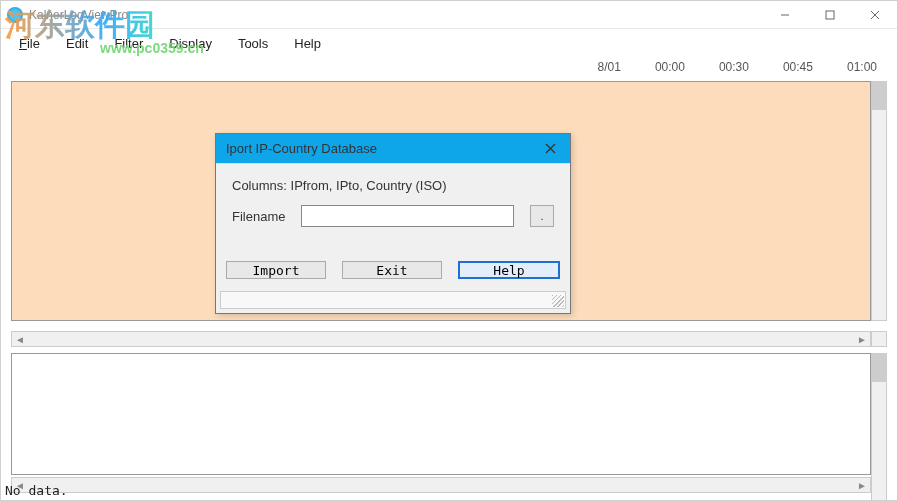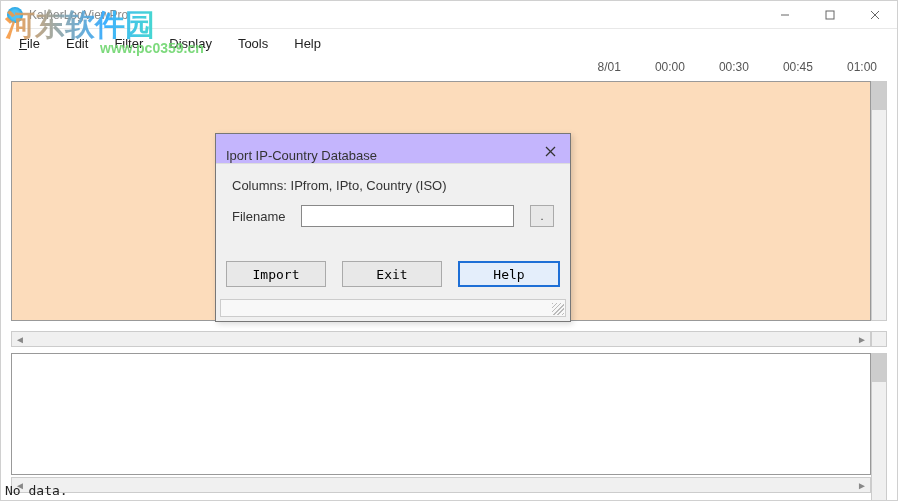--- a/index.html
+++ b/index.html
@@ -22,31 +22,31 @@
 .hscroll{flex:1;background:#f0f0f0;border:1px solid #ccc;position:relative}
 .harrow{width:16px;height:100%;display:flex;align-items:center;justify-content:center;color:#888;font-size:10px}
 .corner{width:16px;height:16px;background:#f0f0f0;border:1px solid #ccc}
 .lower{margin:6px 10px 0 10px;height:122px;display:flex}
 .lowbox{flex:1;background:#fff;border:1px solid #999}
 .status{position:absolute;bottom:2px;left:4px;font-size:13px;font-family:SimSun,monospace;color:#222}
 .watermark{position:absolute;top:4px;left:4px;pointer-events:none;opacity:.9}
 .wm1{font-size:30px;font-weight:bold;background:linear-gradient(90deg,#ff9a3c,#2ca8ff,#3cff9a);-webkit-background-clip:text;color:transparent;font-family:"Microsoft YaHei"}
 .wm2{font-size:14px;color:#6fd66f;font-weight:bold;margin-left:95px;margin-top:-6px}
 .dialog{position:absolute;left:214px;top:132px;width:356px;background:#f0f0f0;border:1px solid #777;box-shadow:2px 2px 6px rgba(0,0,0,.15)}
-.dlg-title{height:30px;display:flex;align-items:flex-end;justify-content:space-between;padding:0 8px 0 10px;background:#c4b5fd;border-bottom:1px solid #ddd}
+.dlg-title{height:30px;display:flex;align-items:center;justify-content:space-between;padding:0 8px 0 10px;background:#0ea5e9;border-bottom:1px solid #ddd}
 .dlg-title span{font-size:13px;color:#333}
 .dlg-close{width:24px;height:24px;display:flex;align-items:center;justify-content:center}
 .dlg-close svg{width:11px;height:11px;stroke:#333;stroke-width:1.3}
 .dlg-body{padding:14px 16px 10px 16px;font-family:SimSun,monospace;font-size:13px;color:#333}
 .dlg-row{margin-bottom:12px;white-space:nowrap;overflow:hidden}
 .fn-row{display:flex;align-items:center;gap:16px;margin-bottom:24px}
 .fn-input{flex:1;height:22px;border:1px solid #888;background:#fff;padding:0 4px;font-size:12px}
 .browse{width:24px;height:22px;border:1px solid #aaa;background:#e8e8e8;display:flex;align-items:center;justify-content:center;font-size:11px}
 .dlg-btns{display:flex;gap:16px;padding:0 10px 8px 10px}
-.dbtn{flex:1;height:26px;border:1px solid #aaa;background:#e8e8e8;font-size:13px;font-family:SimSun,monospace;display:flex;align-items:center;justify-content:center}
+.dbtn{flex:1;height:18px;border:1px solid #aaa;background:#e8e8e8;font-size:13px;font-family:SimSun,monospace;display:flex;align-items:center;justify-content:center}
 .dbtn.focus{border:2px solid #1e6fd6;background:#e4eefb}
 .dlg-status{height:18px;border:1px solid #ccc;margin:4px;background:#f8f8f8;position:relative}
 .grip{position:absolute;right:1px;bottom:1px;width:12px;height:12px;background:repeating-linear-gradient(135deg,#bbb 0 1px,transparent 1px 3px)}
 </style>
 </head>
 <body>
 
 <div class="titlebar">
   <div class="appicon"></div>
   <div class="apptitle">KalnerLogViewPro</div>

